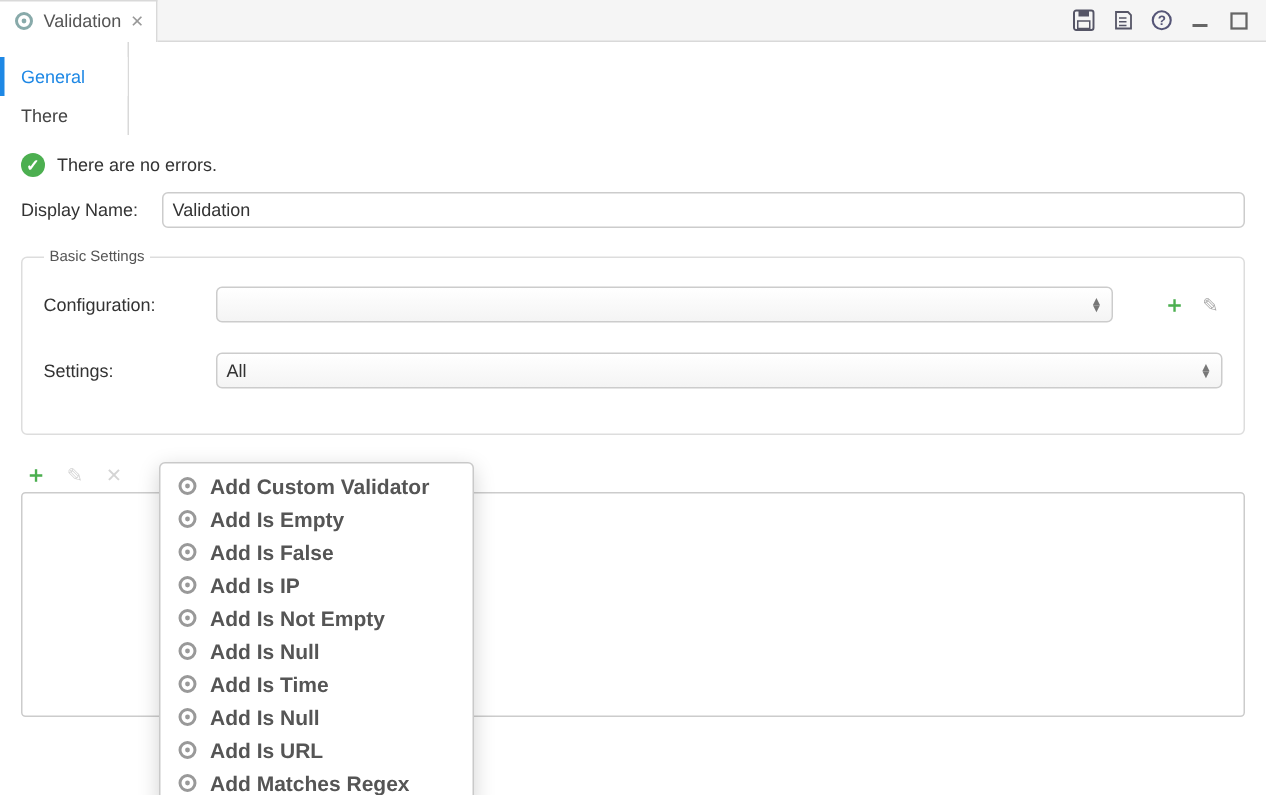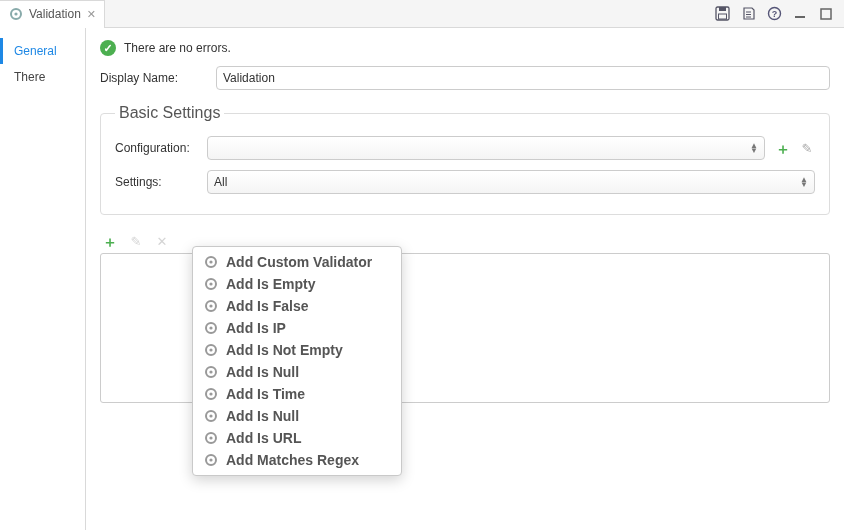--- a/index.html
+++ b/index.html
@@ -40,20 +40,21 @@
   }
   .tb-icon {
     width: 16px; height: 16px;
     display: inline-flex;
     align-items: center; justify-content: center;
     color: #557;
   }
   .body {
     display: flex;
     height: calc(100% - 28px);
+    flex-direction: column;
   }
   .sidebar {
     width: 86px;
     border-right: 1px solid #d9d9d9;
     padding-top: 10px;
     background: #fff;
   }
   .side-item {
     padding: 6px 10px 6px 14px;
     font-size: 12px;
@@ -82,21 +83,21 @@
   .ok-badge {
     width: 16px; height: 16px;
     border-radius: 50%;
     background: #4caf50;
     display: inline-flex; align-items: center; justify-content: center;
     color: #fff; font-size: 11px; font-weight: bold;
   }
   .form-row {
     display: flex;
     align-items: center;
-    gap: 26px;
+    gap: 4px;
     margin-bottom: 14px;
   }
   .form-row label {
     font-size: 12px;
     color: #333;
     width: 90px;
   }
   input[type=text], .select {
     flex: 1;
     height: 24px;
@@ -116,26 +117,26 @@
   .select .caret-wrap {
     display:flex; flex-direction:column; line-height:5px; color:#777; font-size:8px;
   }
   fieldset.basic {
     border: 1px solid #ddd;
     border-radius: 4px;
     padding: 14px 14px 10px 14px;
     margin: 0 0 18px 0;
   }
   fieldset.basic legend {
-    font-size: 16px;
+    font-size: 10px;
     color: #555;
     padding: 0 4px;
   }
   .cfg-row {
-    display: flex; align-items: center; gap: 4px; margin-bottom: 10px;
+    display: flex; align-items: center; gap: 27px; margin-bottom: 20px;
   }
   .cfg-row label { font-size: 12px; color: #333; width: 88px; }
   .row-icons { display:flex; gap:8px; margin-left:6px; }
   .plus-icon {
     width:16px;height:16px;display:inline-flex;align-items:center;justify-content:center;
     color:#4caf50;font-weight:bold;font-size:15px;line-height:1;
   }
   .edit-icon {
     width:16px;height:16px;display:inline-flex;align-items:center;justify-content:center;
     color:#aaa;font-size:13px;

